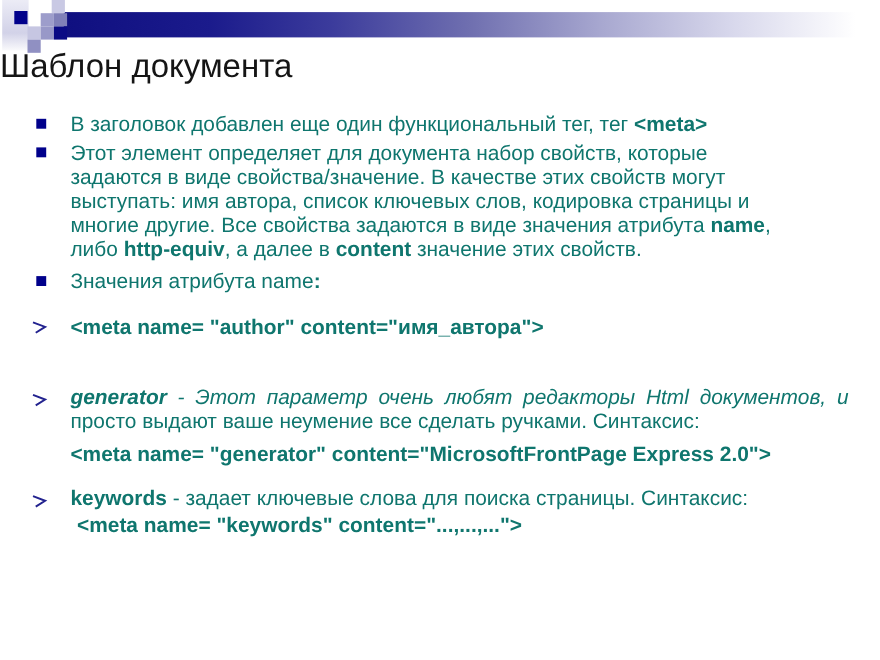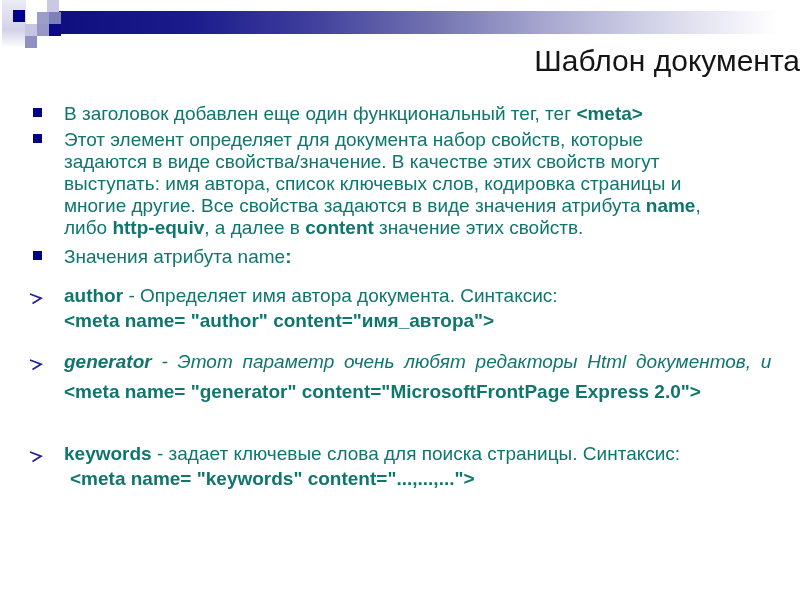--- a/index.html
+++ b/index.html
@@ -8,21 +8,21 @@
 
   
   .band{position:absolute;left:58px;top:11px;width:742px;height:23px;
         background:linear-gradient(to right,#0f0f80 0%,#1b1b8c 18%,#3c3c9c 33%,
                    #7070b0 50%,#a8a8d0 66%,#d8d8ec 82%,#ffffff 97%);}
   .strip{position:absolute;left:2px;top:0;width:24px;height:46px;
          background:linear-gradient(to bottom,#ececf6 0%,#d2d2e8 65%,#fafafc 100%);}
   .sq{position:absolute;}
 
   
-  .title{position:absolute;top:44px;left:0;width:100%;text-align:right;
+  .title{position:absolute;top:44px;left:0;width:100%;text-align:left;
          font-size:30px;line-height:34px;color:#151515;}
 
   
   .blk{position:absolute;left:20px;width:768px;padding-left:44px;box-sizing:border-box;
        font-size:19px;line-height:22px;color:#0f766e;}
   .ln{white-space:nowrap;}
   .b{font-weight:bold;}
   .code{font-weight:bold;white-space:nowrap;}
   .just{word-spacing:4.5px;font-style:italic;}
 
@@ -65,31 +65,31 @@
     <span class="sqb"></span>
     <div class="ln"><span>Значения атрибута name</span><span class="b">:</span></div>
   </div>
 
   <div class="blk" style="top:285px">
     <span class="arb">
       <svg width="16" height="14" viewBox="0 0 16 14">
           <path d="M2 2 L13 6.2 L4.5 11.5" fill="none" stroke="#23238f" stroke-width="1.8"></path>
         </svg>
     </span>
-    <div class="ln"><span class="b">author</span><span> - Определяет имя автора документа. Синтаксис:</span></div>
     <div class="code" style="margin-top:3px">&lt;meta name= "author" content="имя_автора"&gt;</div>
   </div>
 
   <div class="blk" style="top:351px">
     <span class="arb">
       <svg width="16" height="14" viewBox="0 0 16 14">
           <path d="M2 2 L13 6.2 L4.5 11.5" fill="none" stroke="#23238f" stroke-width="1.8"></path>
         </svg>
     </span>
     <div class="ln just"><span class="b">generator</span><span> - Этот параметр очень любят редакторы Html документов, и</span></div>
+    <div class="ln"><span>просто выдают ваше неумение все сделать ручками. Синтаксис:</span></div>
     <div class="code" style="margin-top:8px">&lt;meta name= "generator" content="MicrosoftFrontPage Express 2.0"&gt;</div>
   </div>
 
   <div class="blk" style="top:443px">
     <span class="arb">
       <svg width="16" height="14" viewBox="0 0 16 14">
           <path d="M2 2 L13 6.2 L4.5 11.5" fill="none" stroke="#23238f" stroke-width="1.8"></path>
         </svg>
     </span>
     <div class="ln"><span class="b">keywords</span><span> - задает ключевые слова для поиска страницы. Синтаксис:</span></div>

